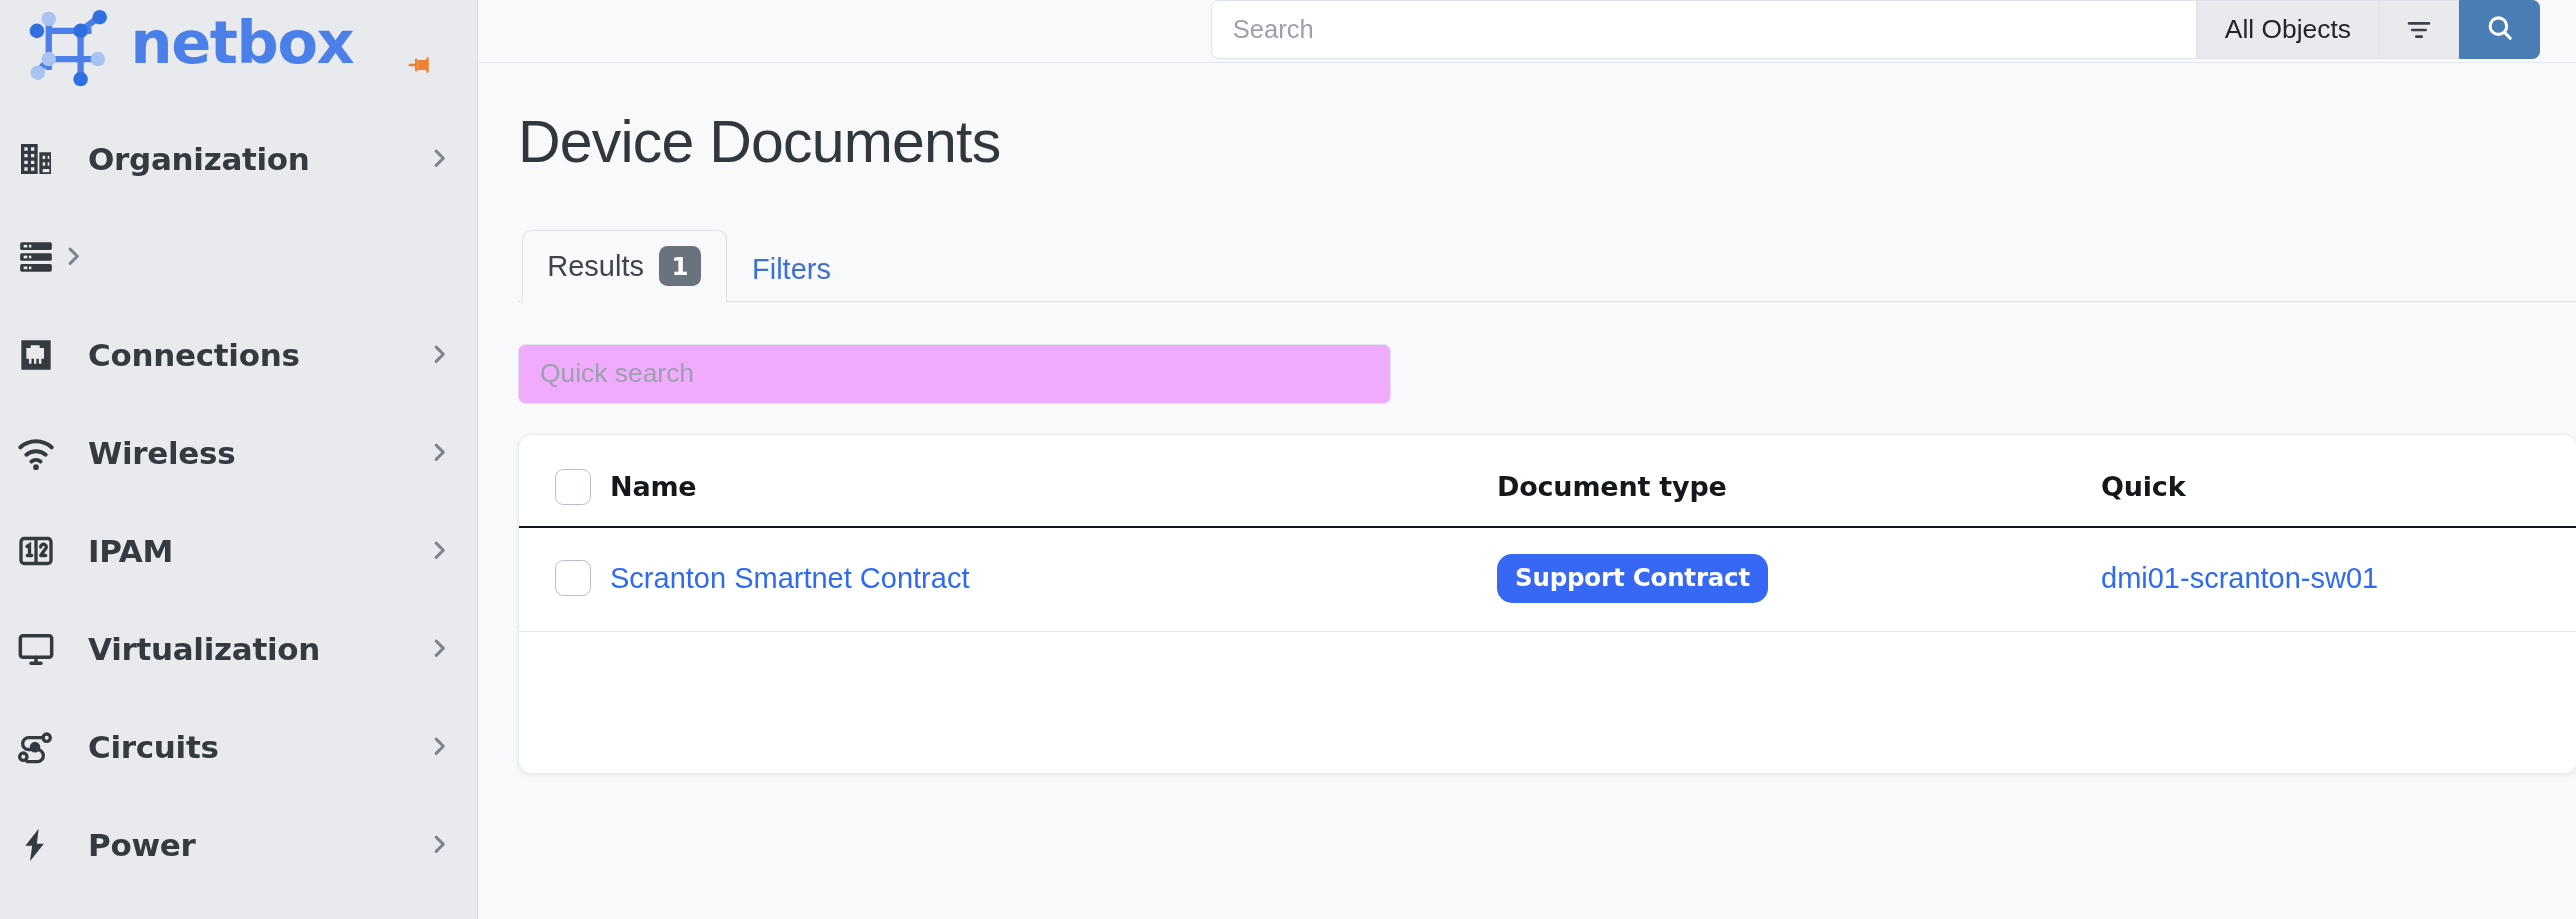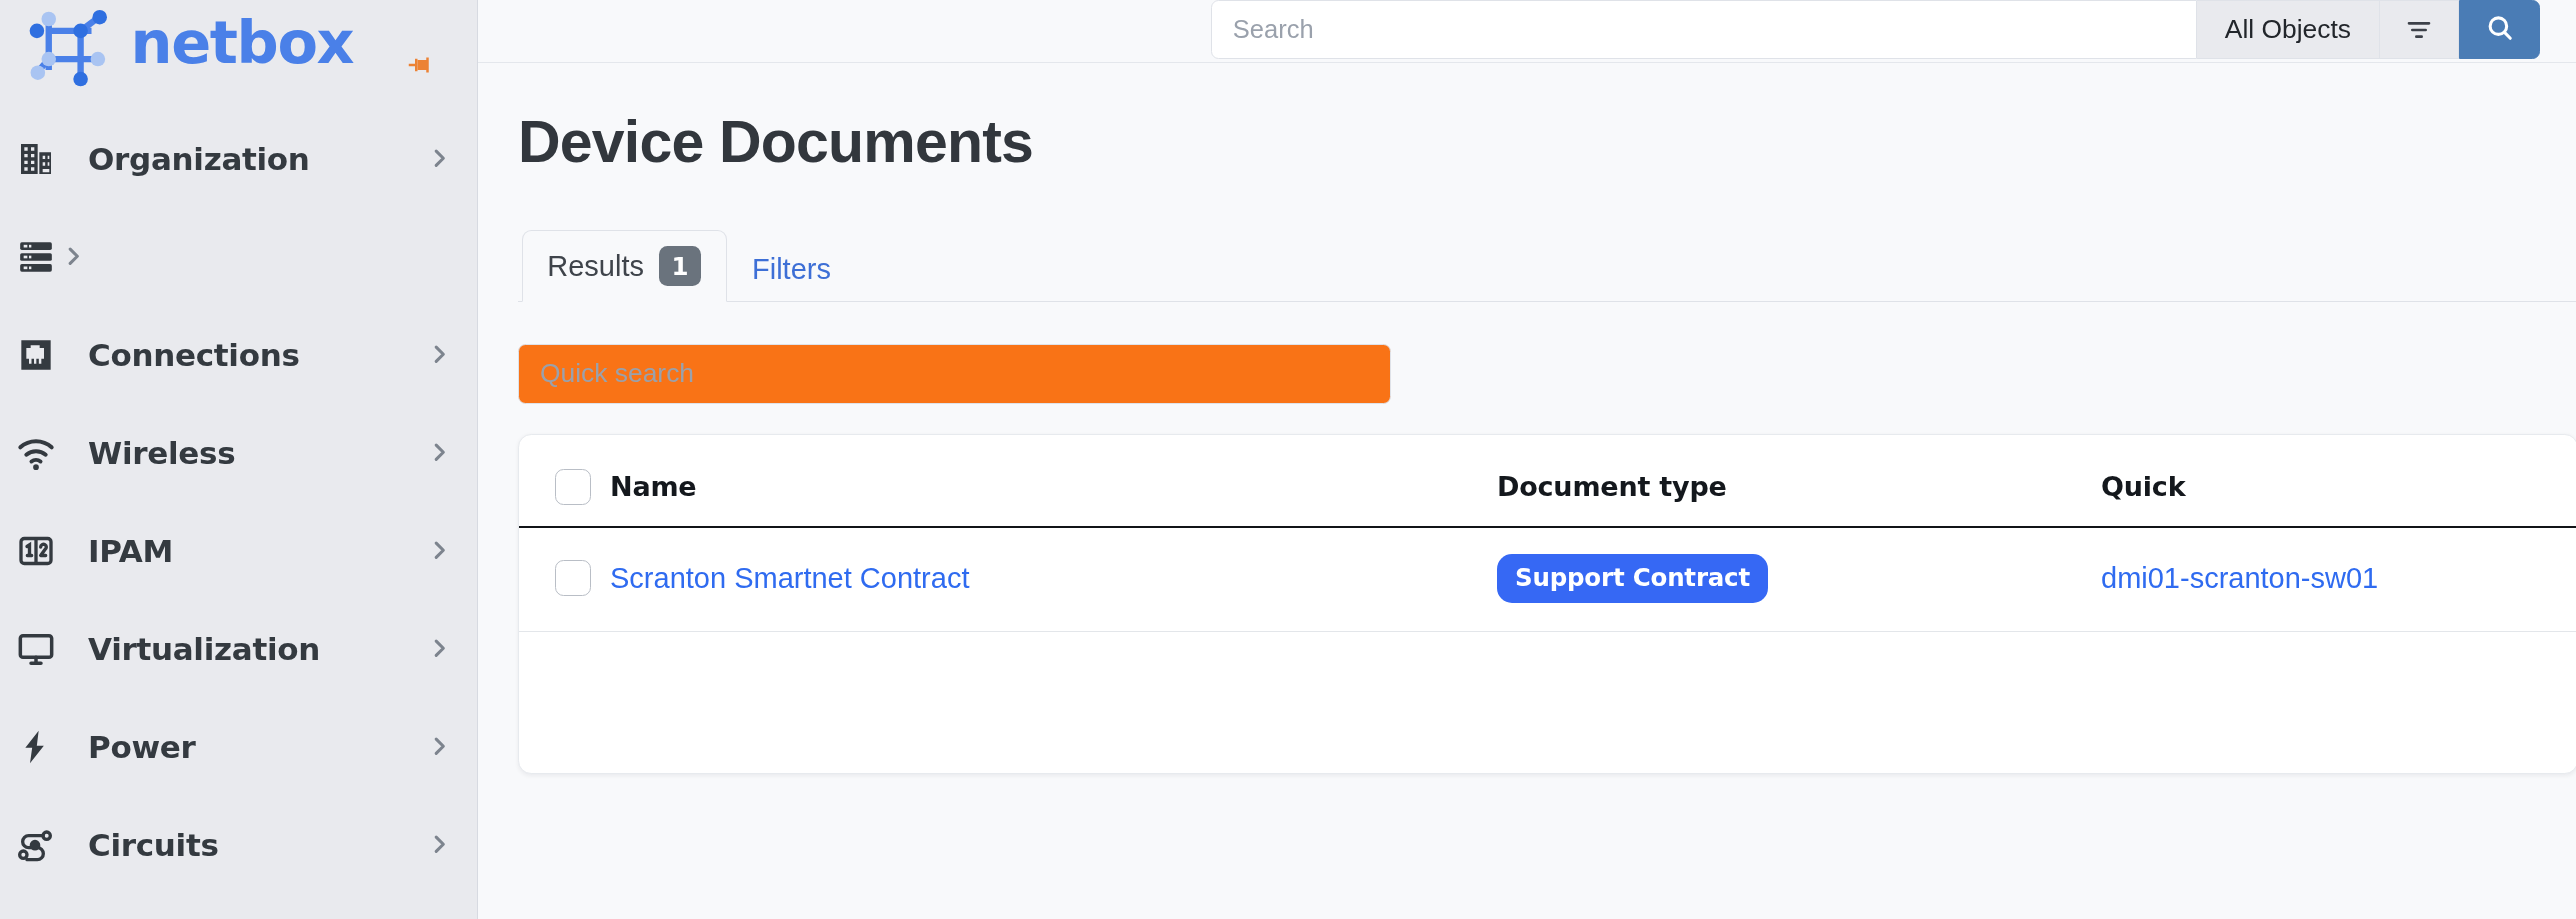--- a/index.html
+++ b/index.html
@@ -188,21 +188,21 @@
     cursor: pointer;
   }
 
   
   #page {
     padding: 0 0 0 40px;
   }
 
   .page-title {
     font-size: 59px;
-    font-weight: 700;
+    font-weight: 400;
     color: #32373d;
     letter-spacing: -0.8px;
     padding-top: 45px;
     padding-bottom: 9.4px;
     font-family: "Liberation Sans", sans-serif;
   }
 
   .tabs {
     display: flex;
     align-items: flex-end;
@@ -249,21 +249,21 @@
   }
 
   .quick-search-wrap {
     padding-top: 42px;
     padding-bottom: 30px;
   }
 
   .quick-search {
     width: 873px;
     height: 60px;
-    background: #f97316;
+    background: #f0abfc;
     border: 1.9px solid #dfe2e8;
     border-radius: 7.5px;
     font-size: 26.4px;
     color: #333;
     padding: 0 21px;
     outline: none;
     font-family: "Liberation Sans", sans-serif;
   }
   .quick-search::placeholder { color: #9aa1ac; }
 
@@ -478,42 +478,42 @@
         <span class="nav-label">Virtualization</span>
         <span class="nav-chev">
           <svg viewBox="0 0 24 24" width="24.5" height="24.5" fill="none" stroke="currentColor" stroke-width="3" stroke-linecap="round" stroke-linejoin="round">
               <path d="M9 5l7 7-7 7"></path>
             </svg>
         </span>
       </div>
 
       <div class="nav-item">
         <span class="nav-icon">
-          <svg viewBox="0 0 24 24" width="40" height="40" fill="currentColor">
-            <path d="M13.6 2.2L5.6 12.4h4.1L8.4 21.8l8.3-10.6h-4.2z"></path>
-          </svg>
-        </span>
-        <span class="nav-label">Power</span>
-        <span class="nav-chev">
-          <svg viewBox="0 0 24 24" width="24.5" height="24.5" fill="none" stroke="currentColor" stroke-width="3" stroke-linecap="round" stroke-linejoin="round">
-              <path d="M9 5l7 7-7 7"></path>
-            </svg>
-        </span>
-      </div>
-
-      <div class="nav-item">
-        <span class="nav-icon">
           <svg viewBox="0 0 24 24" width="40" height="40" fill="none" stroke="currentColor" stroke-width="2" stroke-linecap="round">
             <circle cx="18.4" cy="6.4" r="2.2"></circle>
             <circle cx="4.4" cy="17.8" r="2.2"></circle>
             <circle cx="11.4" cy="12.1" r="2.2" fill="currentColor"></circle>
             <path d="M16.3 6.4H7.6a3.6 3.6 0 0 0 0 7.2h5.2a3.6 3.6 0 0 1 0 7.2H6.6"></path>
           </svg>
         </span>
         <span class="nav-label">Circuits</span>
+        <span class="nav-chev">
+          <svg viewBox="0 0 24 24" width="24.5" height="24.5" fill="none" stroke="currentColor" stroke-width="3" stroke-linecap="round" stroke-linejoin="round">
+              <path d="M9 5l7 7-7 7"></path>
+            </svg>
+        </span>
+      </div>
+
+      <div class="nav-item">
+        <span class="nav-icon">
+          <svg viewBox="0 0 24 24" width="40" height="40" fill="currentColor">
+            <path d="M13.6 2.2L5.6 12.4h4.1L8.4 21.8l8.3-10.6h-4.2z"></path>
+          </svg>
+        </span>
+        <span class="nav-label">Power</span>
         <span class="nav-chev">
           <svg viewBox="0 0 24 24" width="24.5" height="24.5" fill="none" stroke="currentColor" stroke-width="3" stroke-linecap="round" stroke-linejoin="round">
               <path d="M9 5l7 7-7 7"></path>
             </svg>
         </span>
       </div>
 
     </nav>
   </aside>
 

